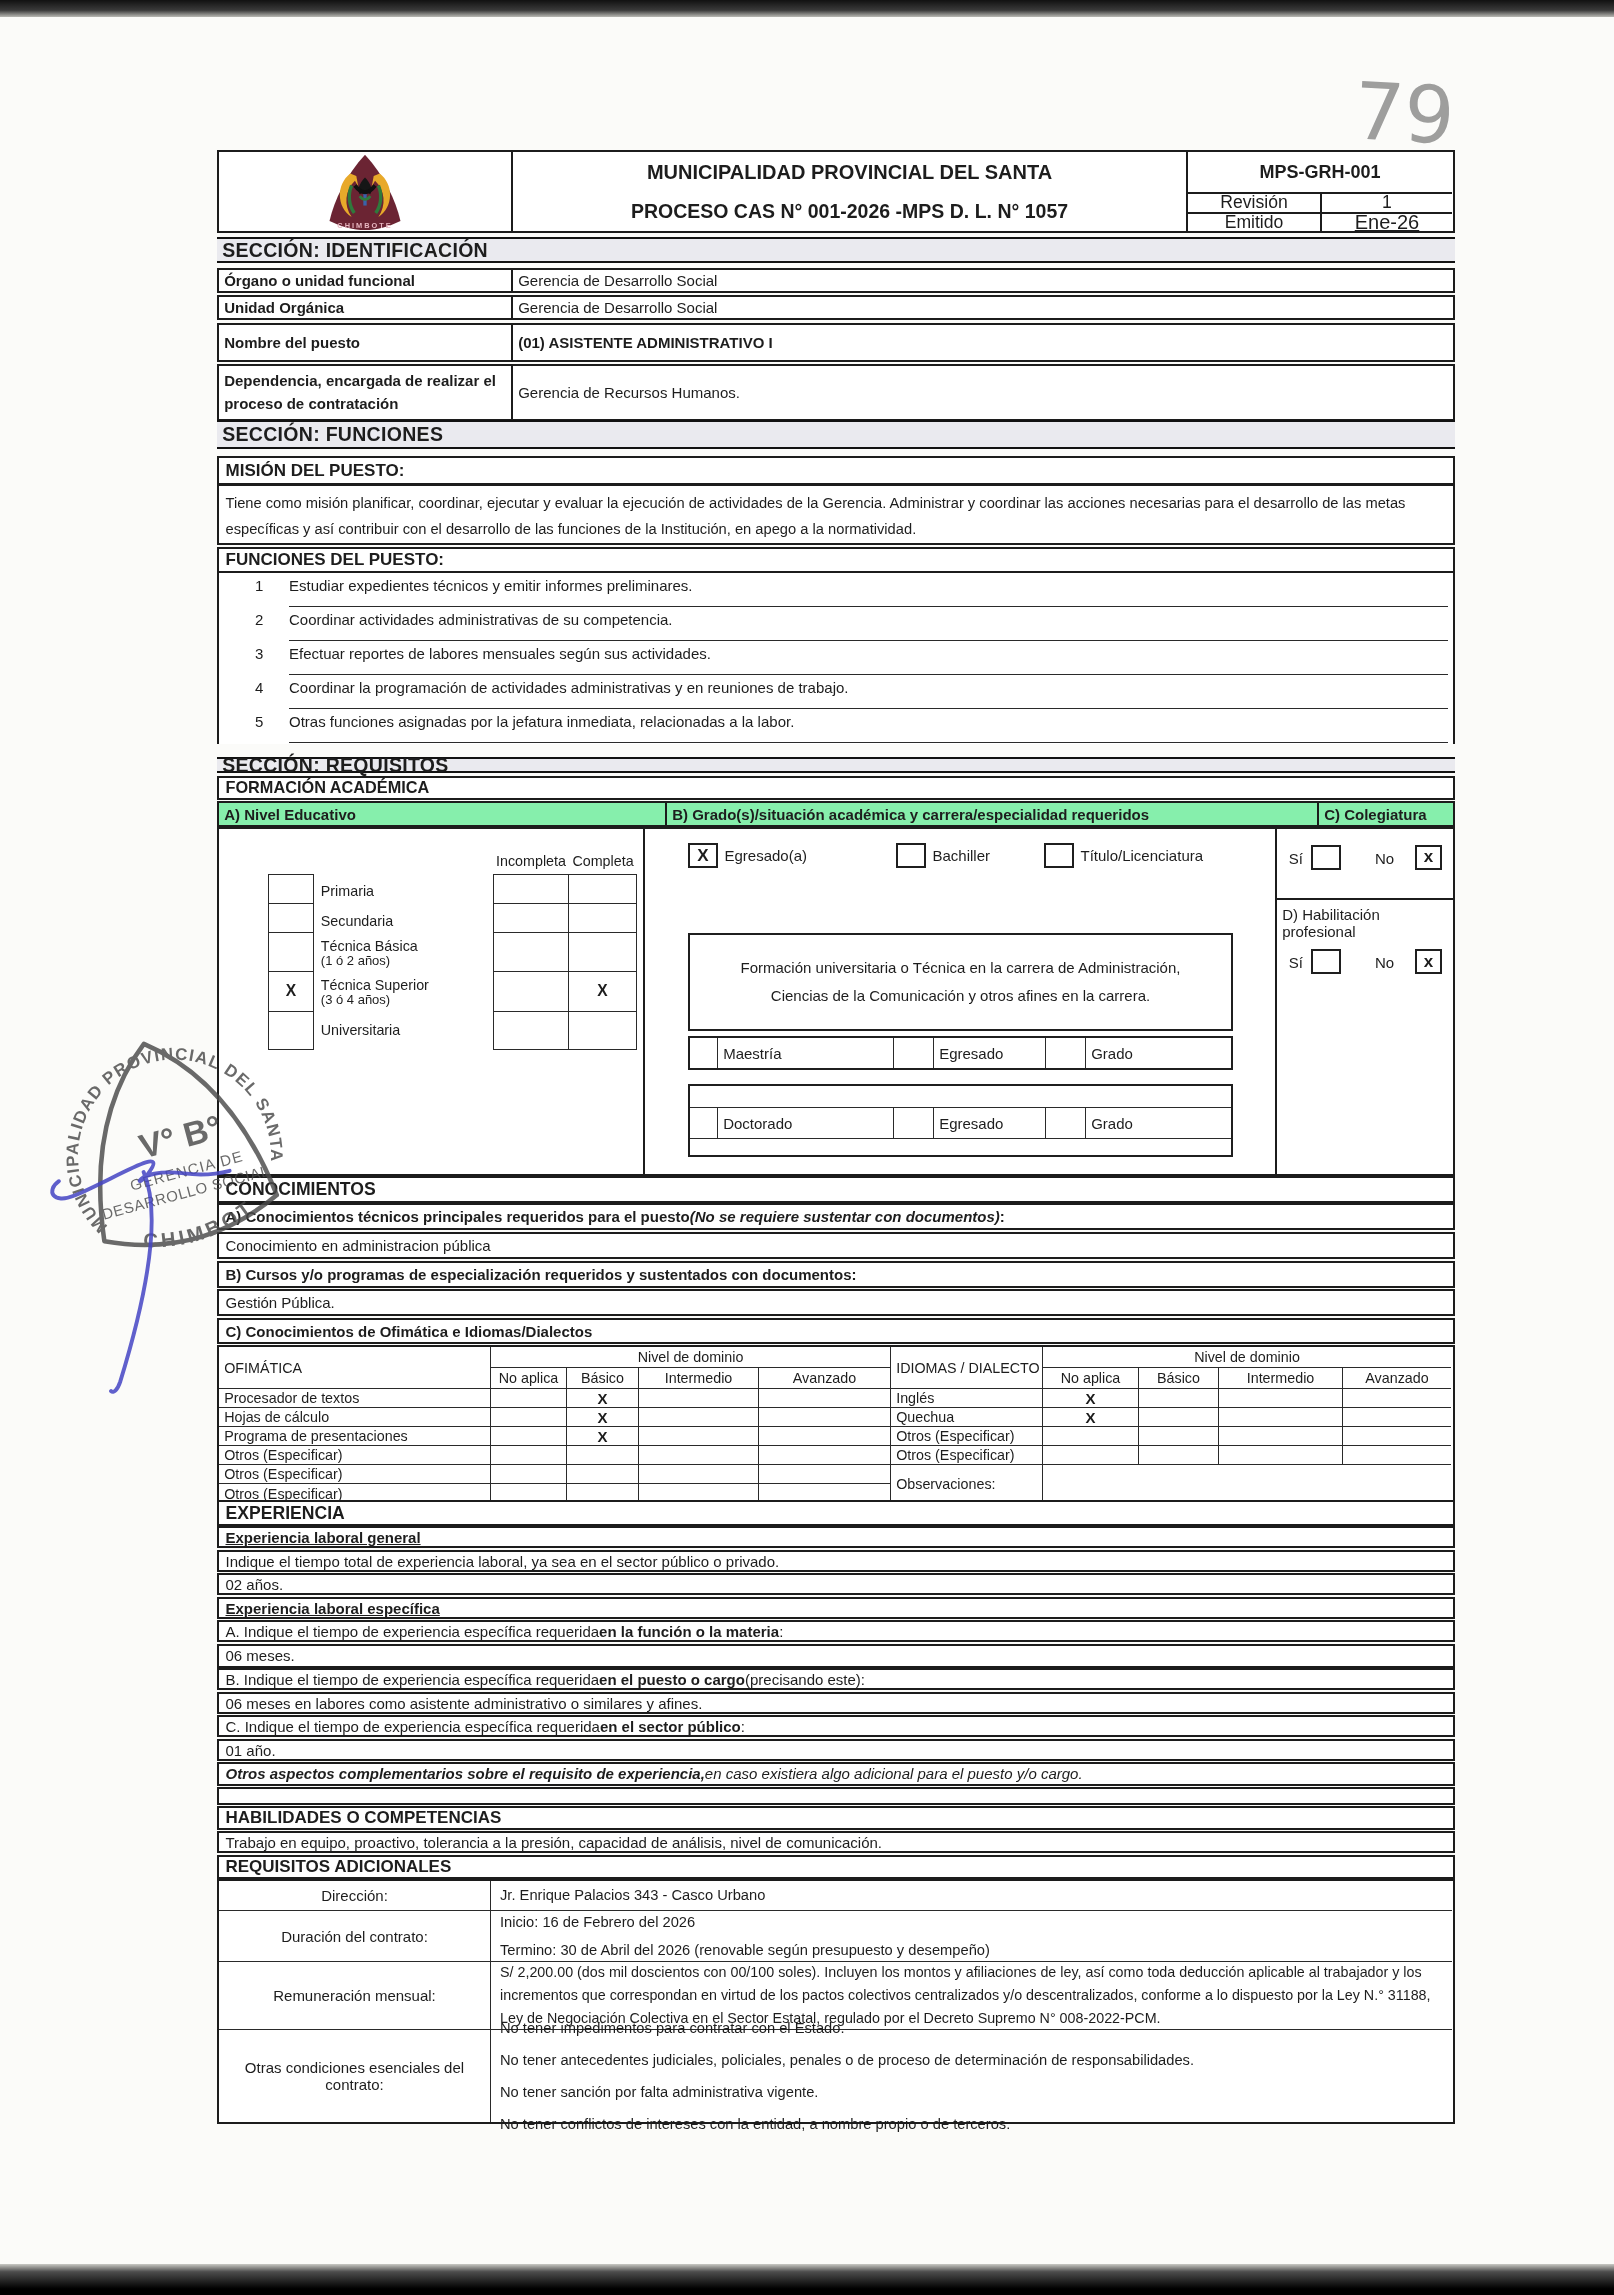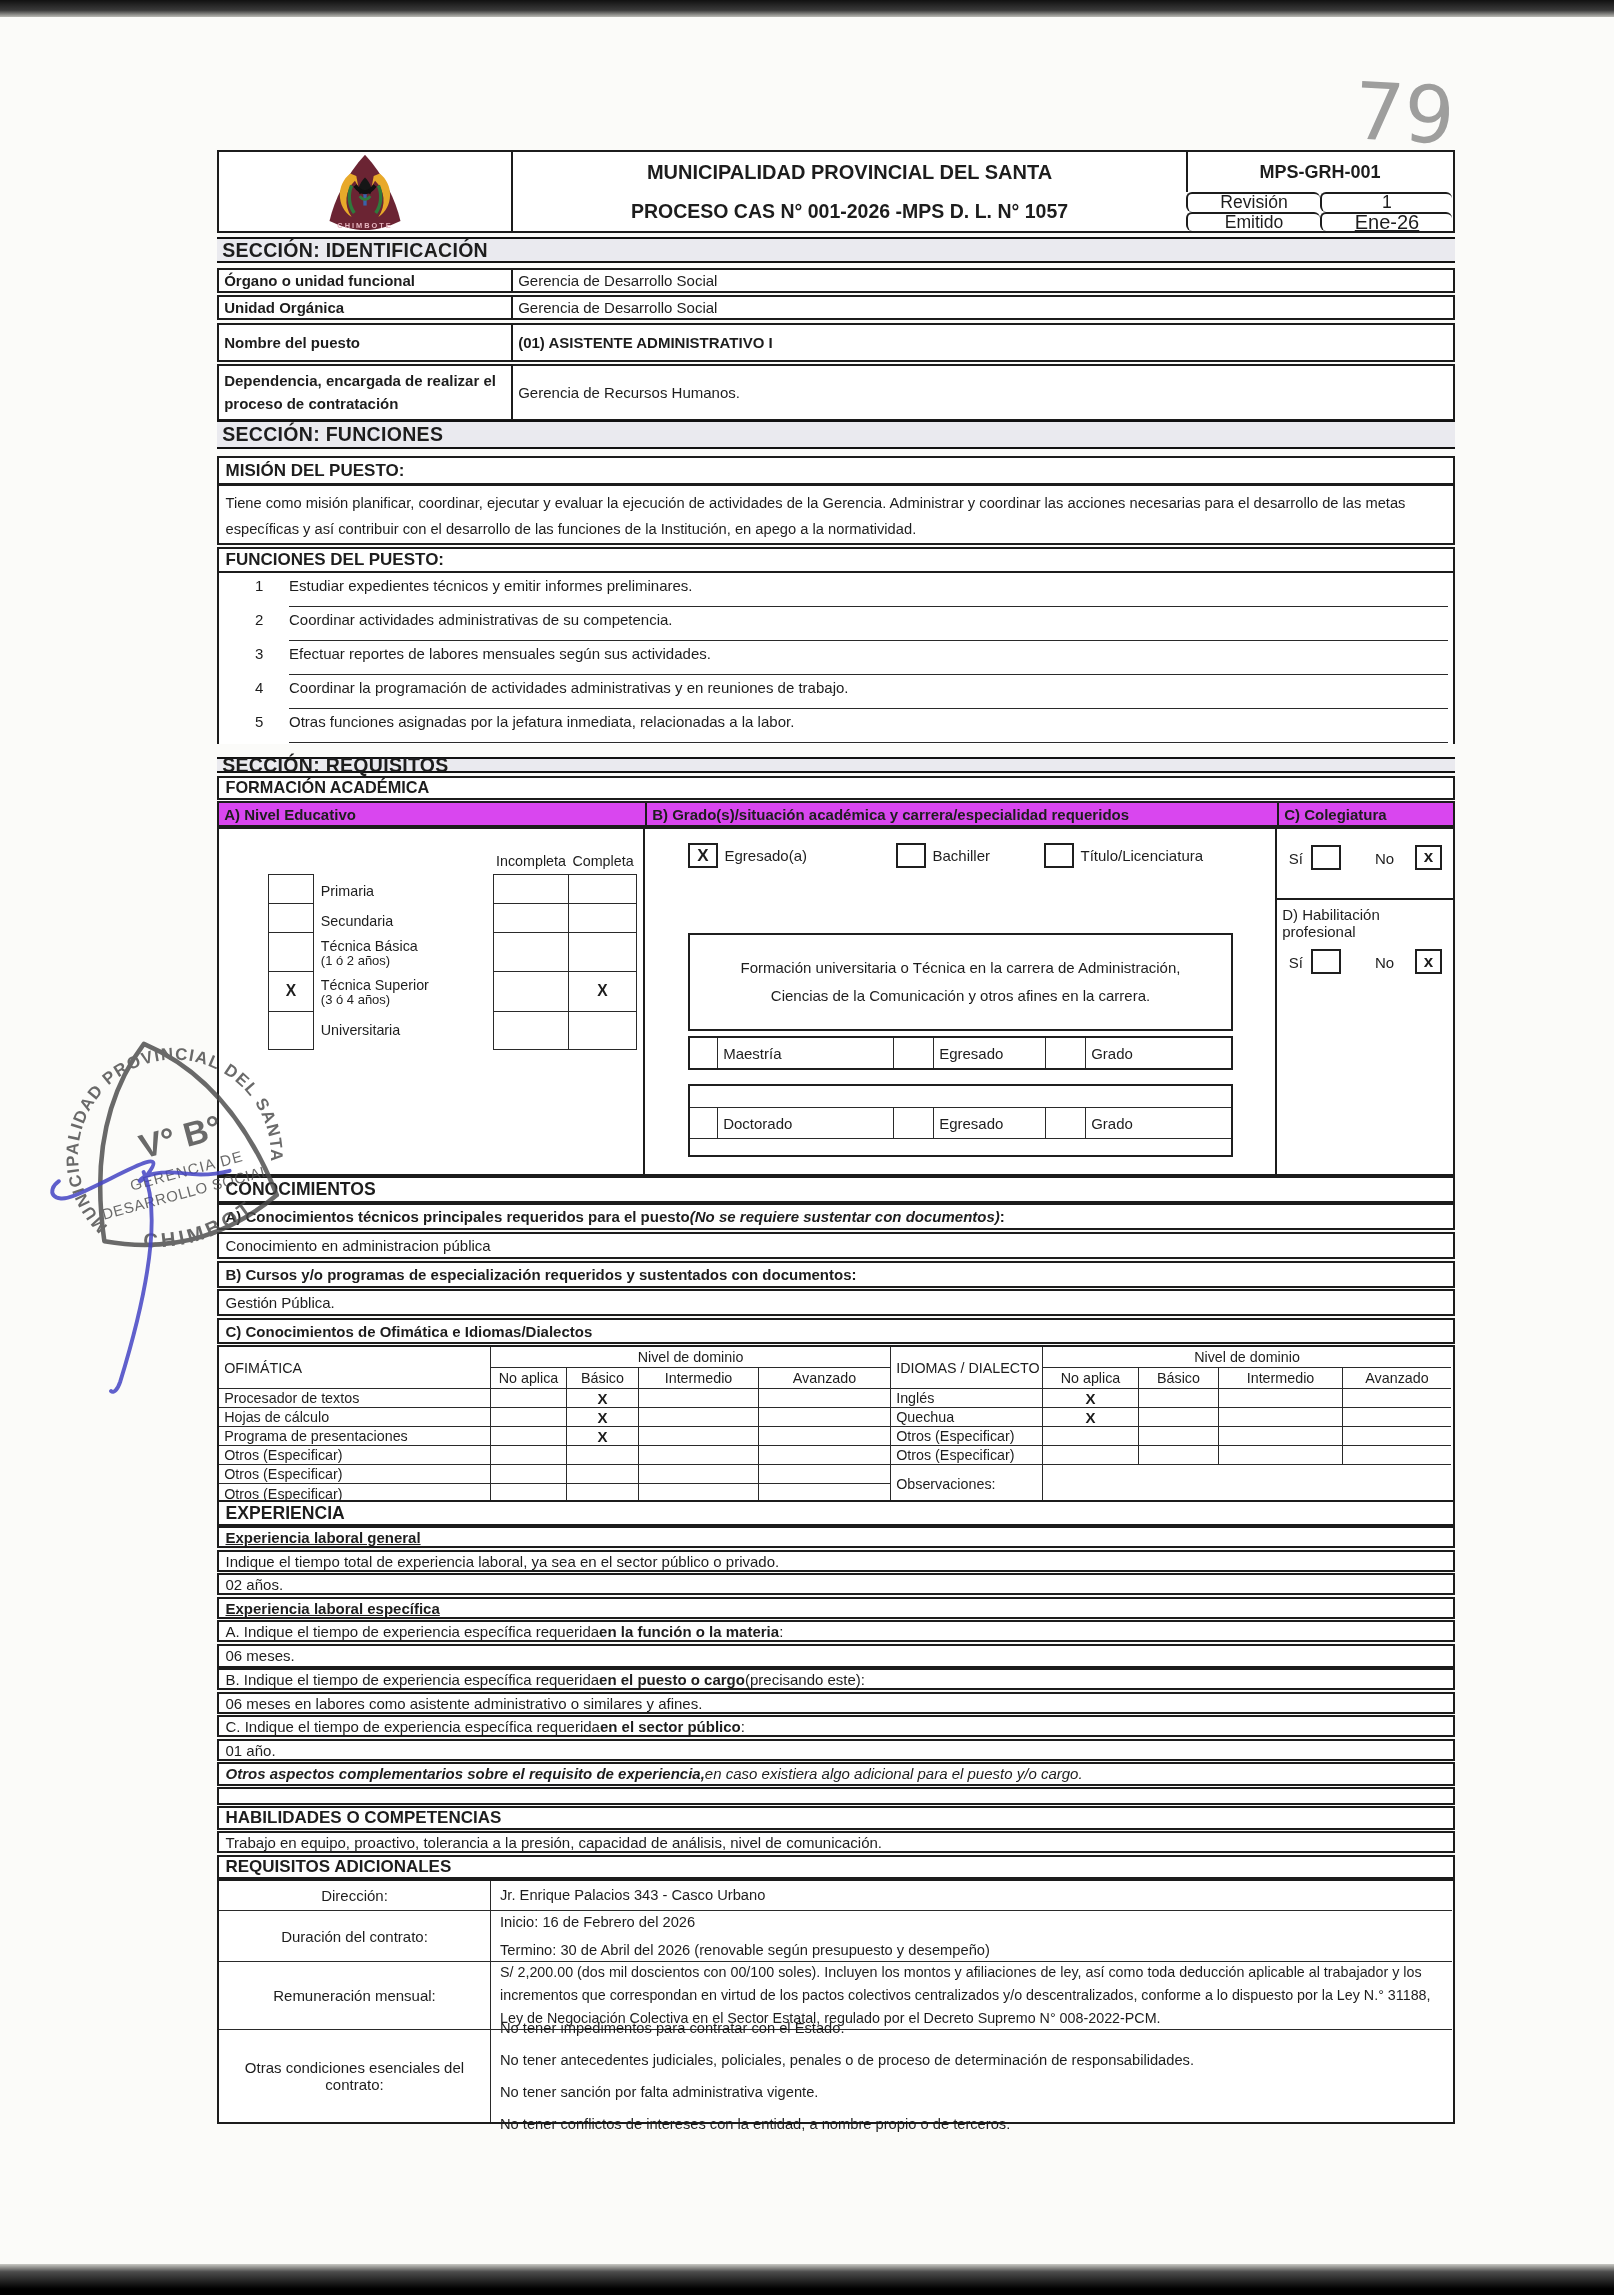--- a/index.html
+++ b/index.html
@@ -19,32 +19,32 @@
        border-bottom:2.6px solid #121212;font-weight:bold;font-size:19.5px;
        display:flex;align-items:center;padding-left:5.2px;height:100%;letter-spacing:0.3px;}
   .b{font-weight:bold;} .i{font-style:italic;} .u{text-decoration:underline;}
   .cell{box-sizing:border-box;display:flex;align-items:center;padding:0 5.2px;}
   .cb{display:inline-flex;box-sizing:border-box;width:30px;height:25px;border:2px solid #1f1f1f;
       align-items:center;justify-content:center;font-weight:bold;font-size:17px;background:#fff;}
   
   .htable{box-sizing:border-box;height:83px;border:2px solid #1c1c1c;display:grid;
       grid-template-columns:292px 675px 134px 132px;grid-template-rows:40px 19.5px 19.5px;background:#fff;}
   .hc{box-sizing:border-box;display:flex;align-items:center;justify-content:center;text-align:center;}
-  .bl{border-left:2px solid #1c1c1c;} .bt{border-top:2px solid #1c1c1c;border-radius:6px;}
+  .bl{border-left:2px solid #1c1c1c;} .bt{border-top:2px solid #1c1c1c;}
   
   .idrow{box-sizing:border-box;border:2px solid #1c1c1c;background:#fff;display:grid;
       grid-template-columns:292px 941px;}
   
   .fitem{position:relative;height:34px;}
   .fnum{position:absolute;left:36px;top:3.9px;font-size:15px;}
   .ftext{box-sizing:border-box;margin-left:70px;margin-right:5.2px;height:100%;
       border-bottom:1.3px solid #2a2a2a;padding-top:3.9px;font-size:15px;}
   
-  .acadhdr{box-sizing:border-box;height:26px;border:2px solid #1c1c1c;background:#d946ef;display:grid;
-      grid-template-columns:426px 632px 176px;}
+  .acadhdr{box-sizing:border-box;height:26px;border:2px solid #1c1c1c;background:#86efac;display:grid;
+      grid-template-columns:426px 632px 176px;gap:20px;}
   .acadbody{box-sizing:border-box;height:349px;border:2px solid #1c1c1c;background:#fff;display:flex;}
   .acol{position:relative;box-sizing:border-box;height:100%;}
   .g2{display:grid;}
   .lvcell{box-sizing:border-box;border:1.3px solid #2a2a2a;margin-top:-1.3px;display:flex;
       align-items:center;justify-content:center;font-weight:bold;font-size:15.6px;background:#fff;}
   .lvlab{box-sizing:border-box;padding:2px 0 0 7.8px;font-size:14.3px;line-height:1.12;}
   
   .inset{position:absolute;box-sizing:border-box;border:2px solid #1f1f1f;background:#fff;}
   .mgrid{display:grid;grid-template-columns:28px 176px 40px 112px 40px 145px;height:100%;}
   .mgrid>div{box-sizing:border-box;border-right:1.3px solid #2a2a2a;display:flex;align-items:center;

